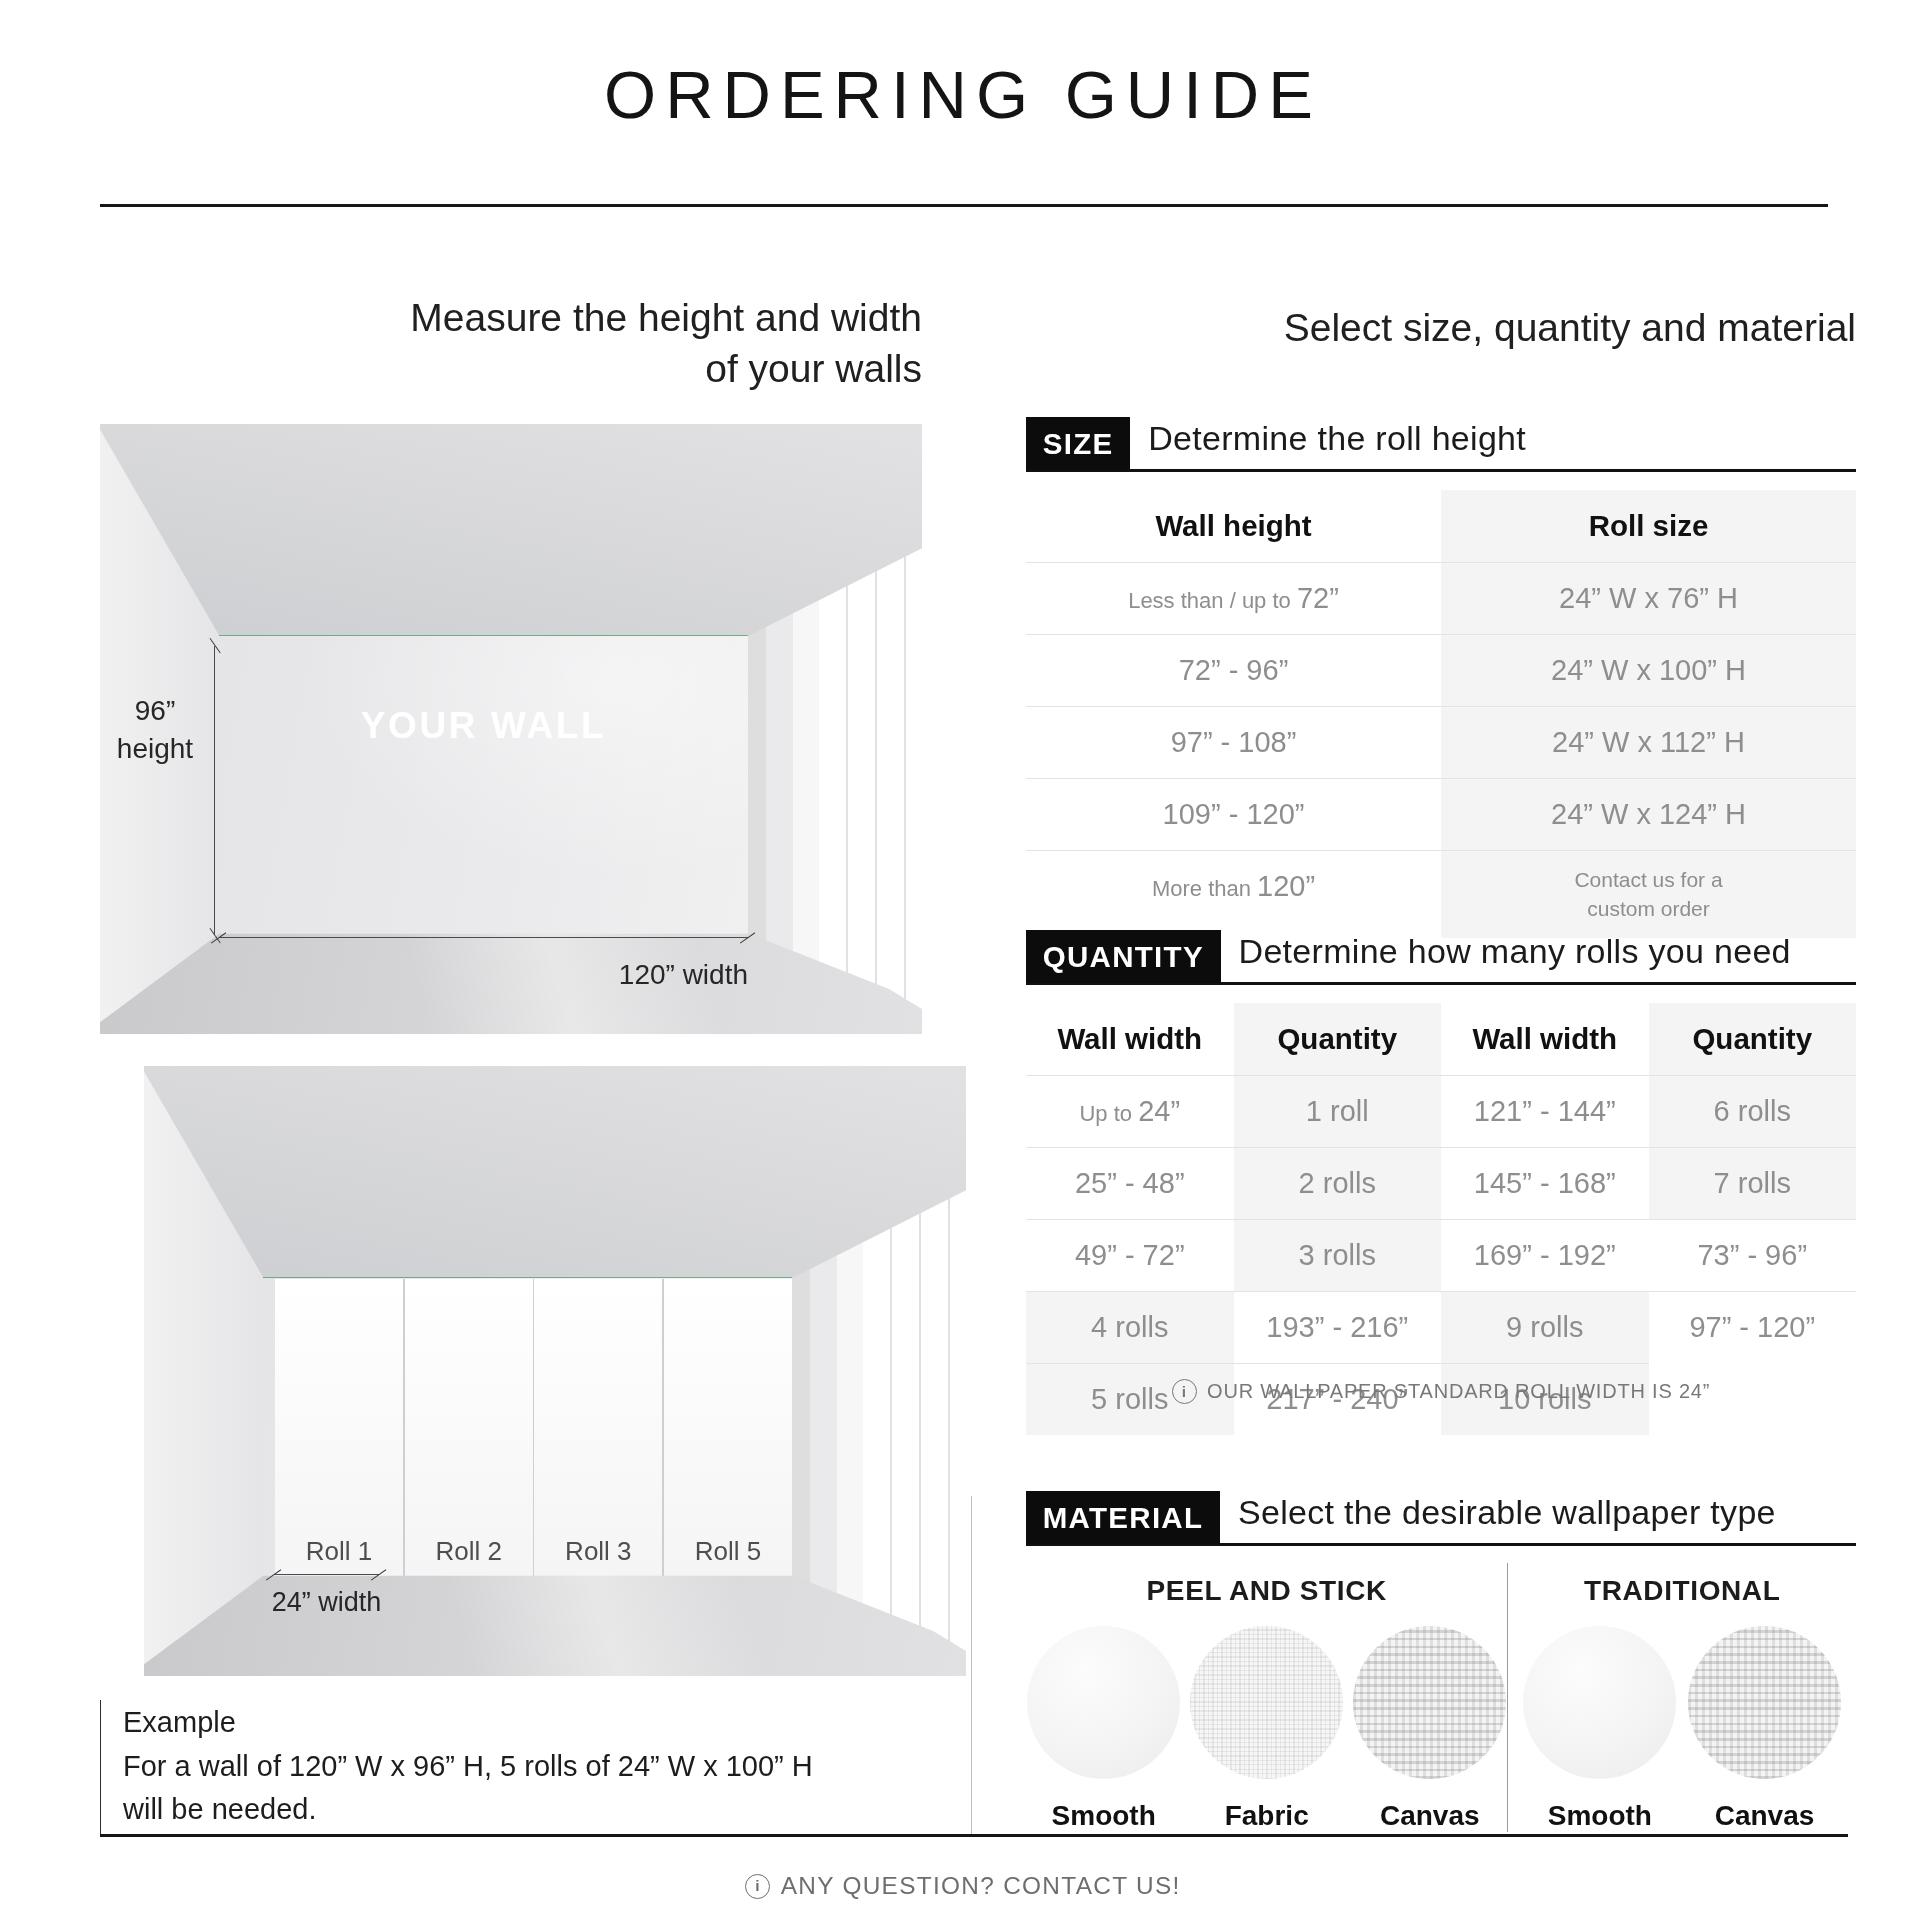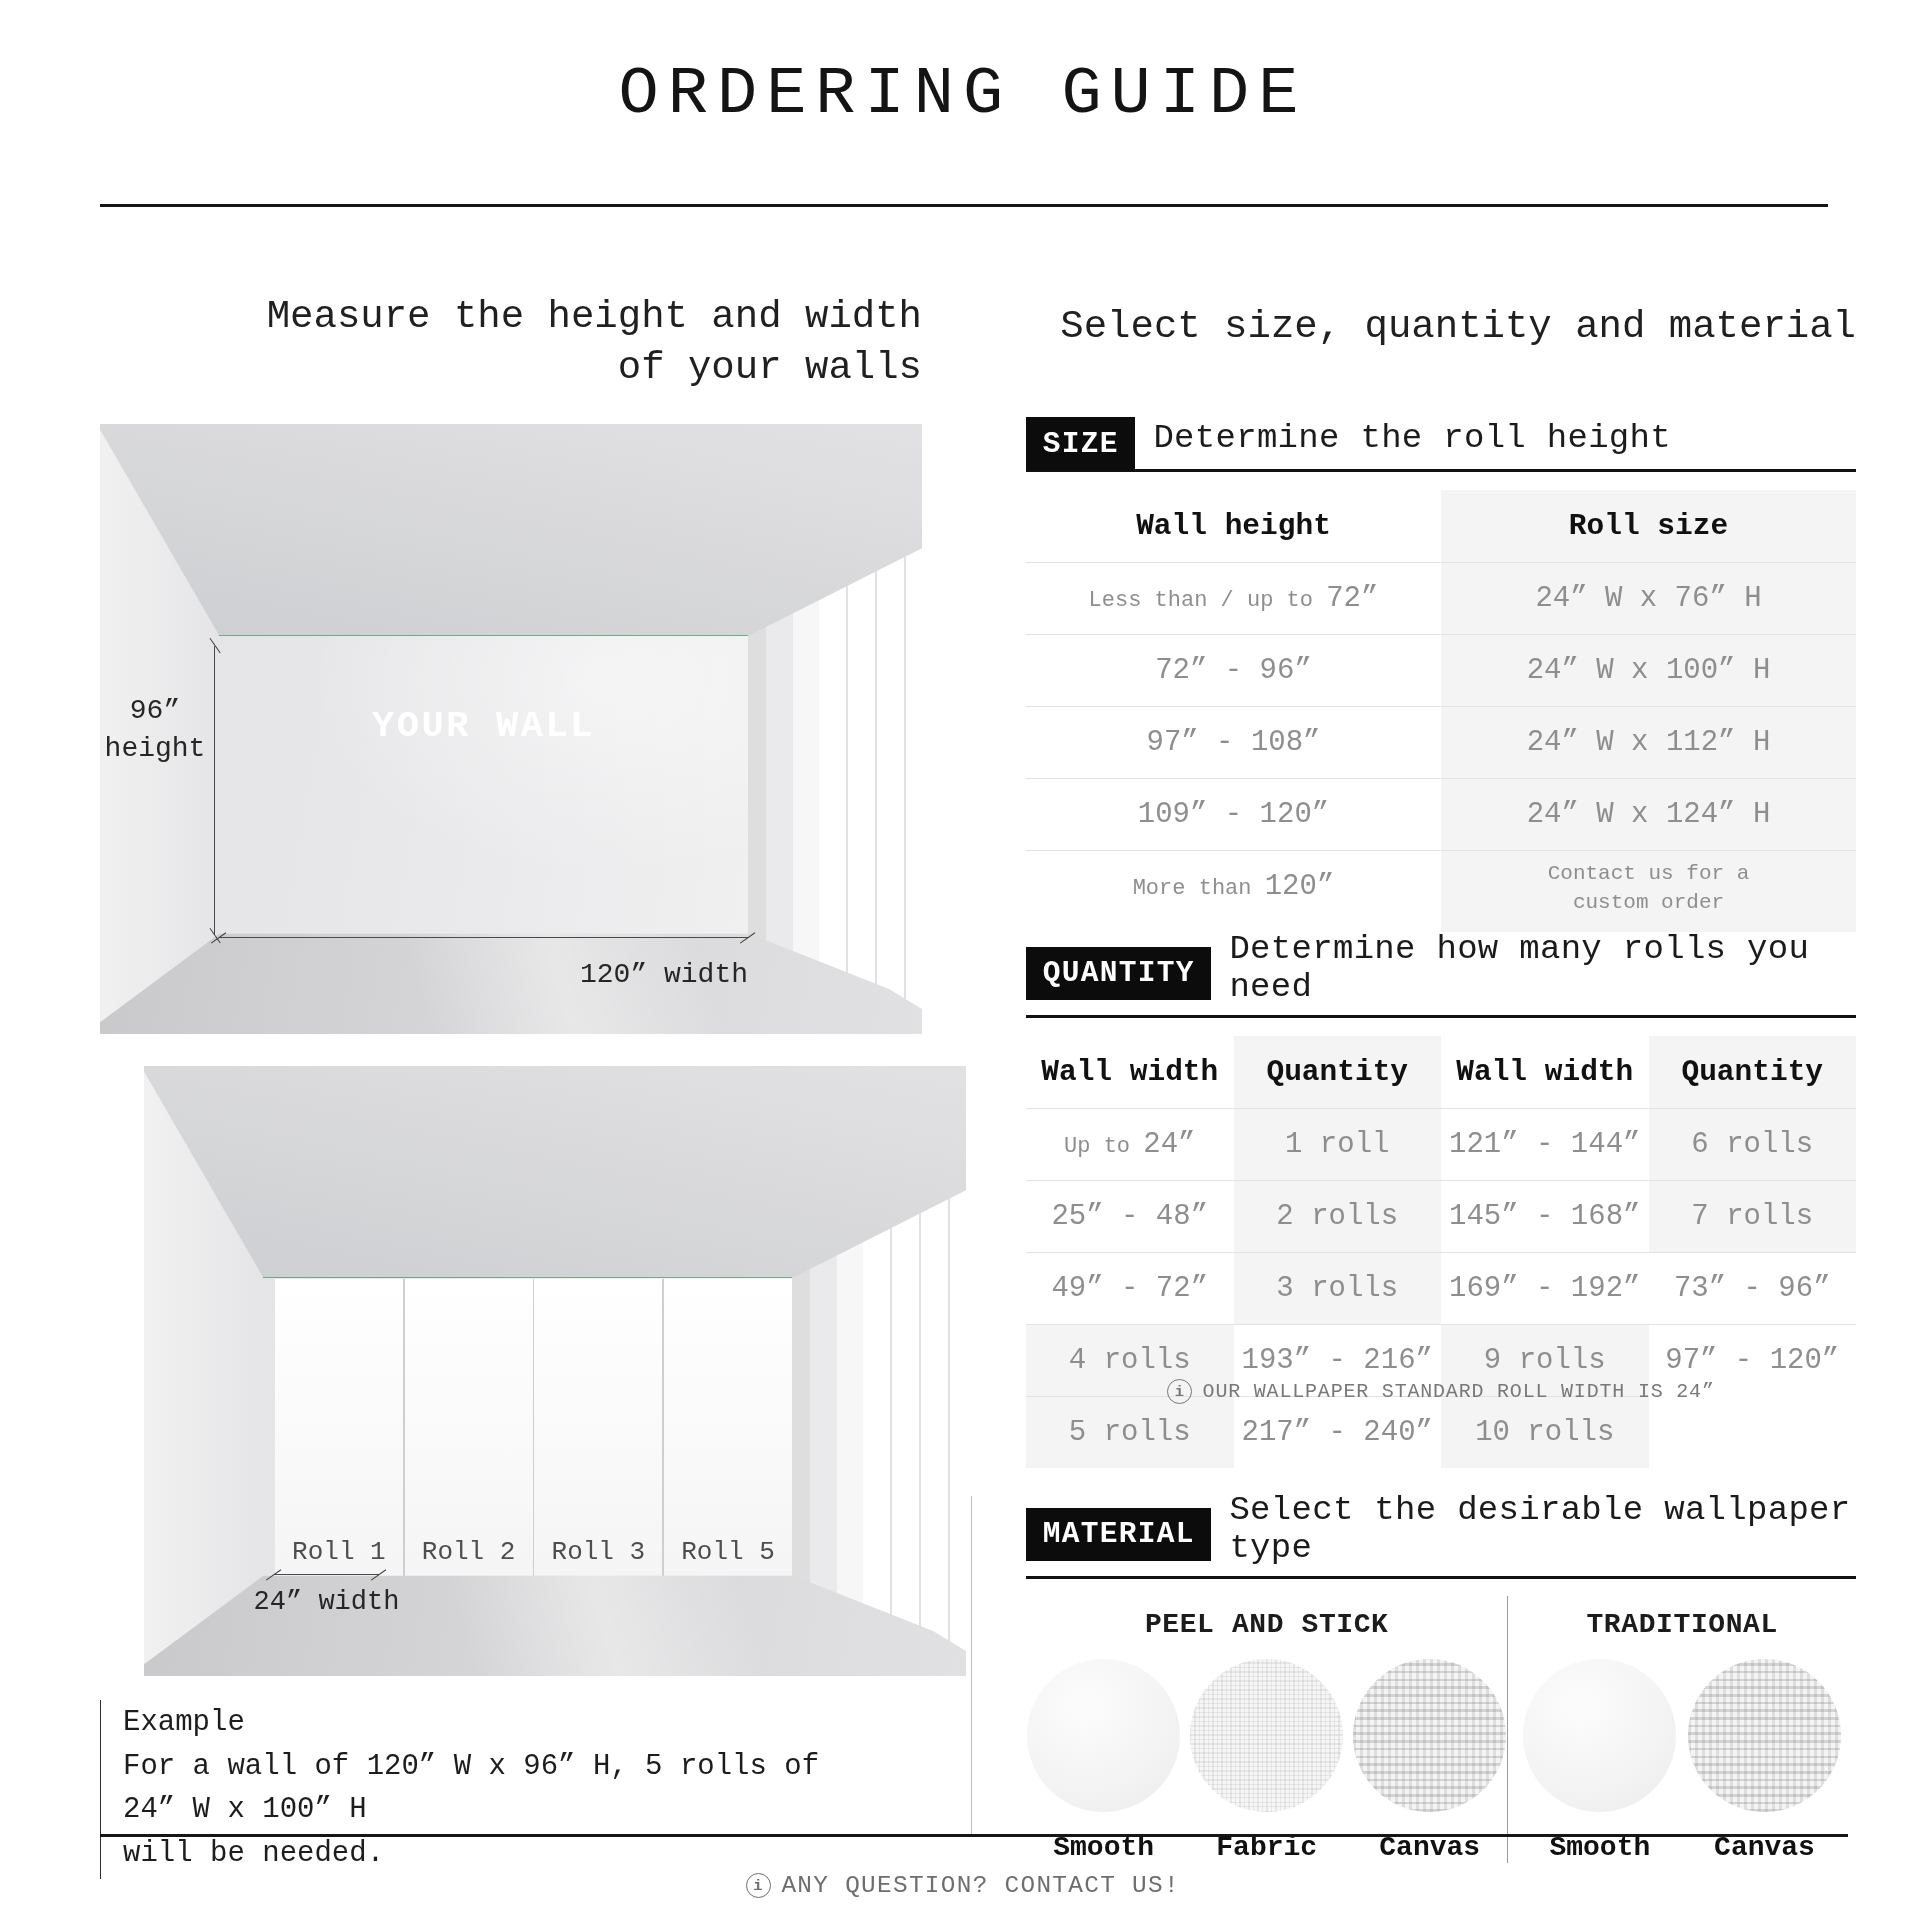--- a/index.html
+++ b/index.html
@@ -1,17 +1,17 @@
 <!DOCTYPE html>
 <html style="font-size:10.3px"><head>
 <meta charset="utf-8">
 <style>
   html,body{margin:0;padding:0;background:#ffffff;}
   #canvas{position:relative;width:1926px;height:1926px;background:#ffffff;overflow:hidden;
-          font-family:Liberation Mono, monospace;color:#1c1c1c;}
+          font-family:Liberation Sans, sans-serif;color:#1c1c1c;}
   .abs{position:absolute;}
 
   
   .page-title{top:56px;left:0;width:1926px;text-align:center;font-size:67px;font-weight:400;
               letter-spacing:9px;color:#141414;}
   .title-divider{top:204px;left:100px;width:1728px;height:2.6px;background:#161616;}
 
   
   .col-heading{font-size:39px;line-height:1.32;color:#202020;text-align:right;font-weight:400;}
   .left-heading{top:292px;left:100px;width:822px;}
@@ -25,21 +25,21 @@
   .sec-sub{font-size:34px;color:#1b1b1b;letter-spacing:0.3px;}
 
   
   .grid2{display:grid;grid-template-columns:1fr 1fr;margin-top:18px;}
   .grid4{display:grid;grid-template-columns:1fr 1fr 1fr 1fr;margin-top:18px;}
   .cell{text-align:center;padding:19px 5.1px;font-size:29px;color:#8e8e8e;}
   .cell .sm{font-size:22px;}
   .hcell{font-weight:700;color:#111;font-size:29.5px;}
   .alt{background:#f4f4f5;}
   .bd{border-top:1.3px solid #e3e3e3;}
-  .contact{font-size:21px;line-height:1.4;padding-top:8px;padding-bottom:14px;color:#8e8e8e;}
+  .contact{font-size:21px;line-height:1.4;padding-top:14px;padding-bottom:14px;color:#8e8e8e;}
 
   
   .note-row{display:flex;align-items:center;justify-content:center;gap:10.3px;color:#787878;
             font-size:20px;letter-spacing:0.8px;}
   .note-pos{top:1379px;left:1026px;width:830px;}
   .icircle{display:inline-flex;align-items:center;justify-content:center;width:23px;height:23px;
            border:1.9px solid #787878;border-radius:50%;font-size:15.4px;font-weight:700;flex:0 0 auto;}
   .footer-divider{top:1834px;left:100px;width:1748px;height:2.6px;background:#161616;}
   .footer-row{top:1872px;left:0;width:1926px;color:#6e6e6e;font-size:24.4px;letter-spacing:1.3px;}
 

